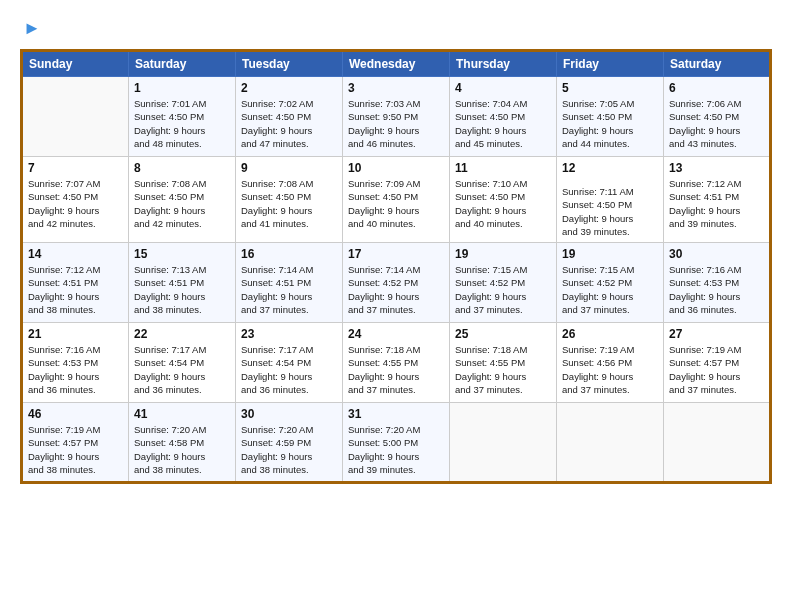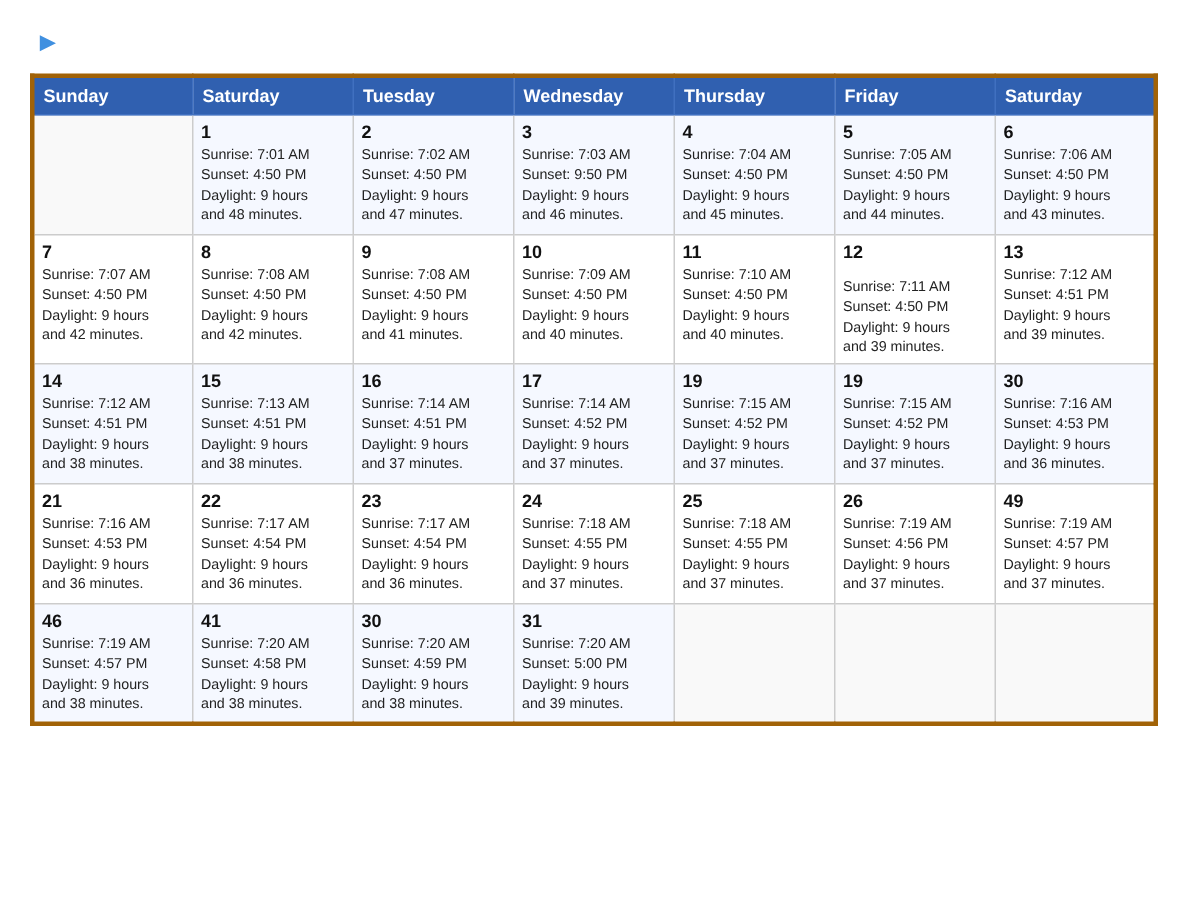--- a/index.html
+++ b/index.html
@@ -304,21 +304,21 @@
 and 37 minutes.</div>
           </td>
           <td>
             <span class="day-num">26</span>
             <div class="day-info" style="white-space: pre-line;">Sunrise: 7:19 AM
 Sunset: 4:56 PM
 Daylight: 9 hours
 and 37 minutes.</div>
           </td>
           <td>
-            <span class="day-num">49</span>
+            <span class="day-num">27</span>
             <div class="day-info" style="white-space: pre-line;">Sunrise: 7:19 AM
 Sunset: 4:57 PM
 Daylight: 9 hours
 and 37 minutes.</div>
           </td>
         </tr>
         <tr>
           <td>
             <span class="day-num">46</span>
             <div class="day-info" style="white-space: pre-line;">Sunrise: 7:19 AM

